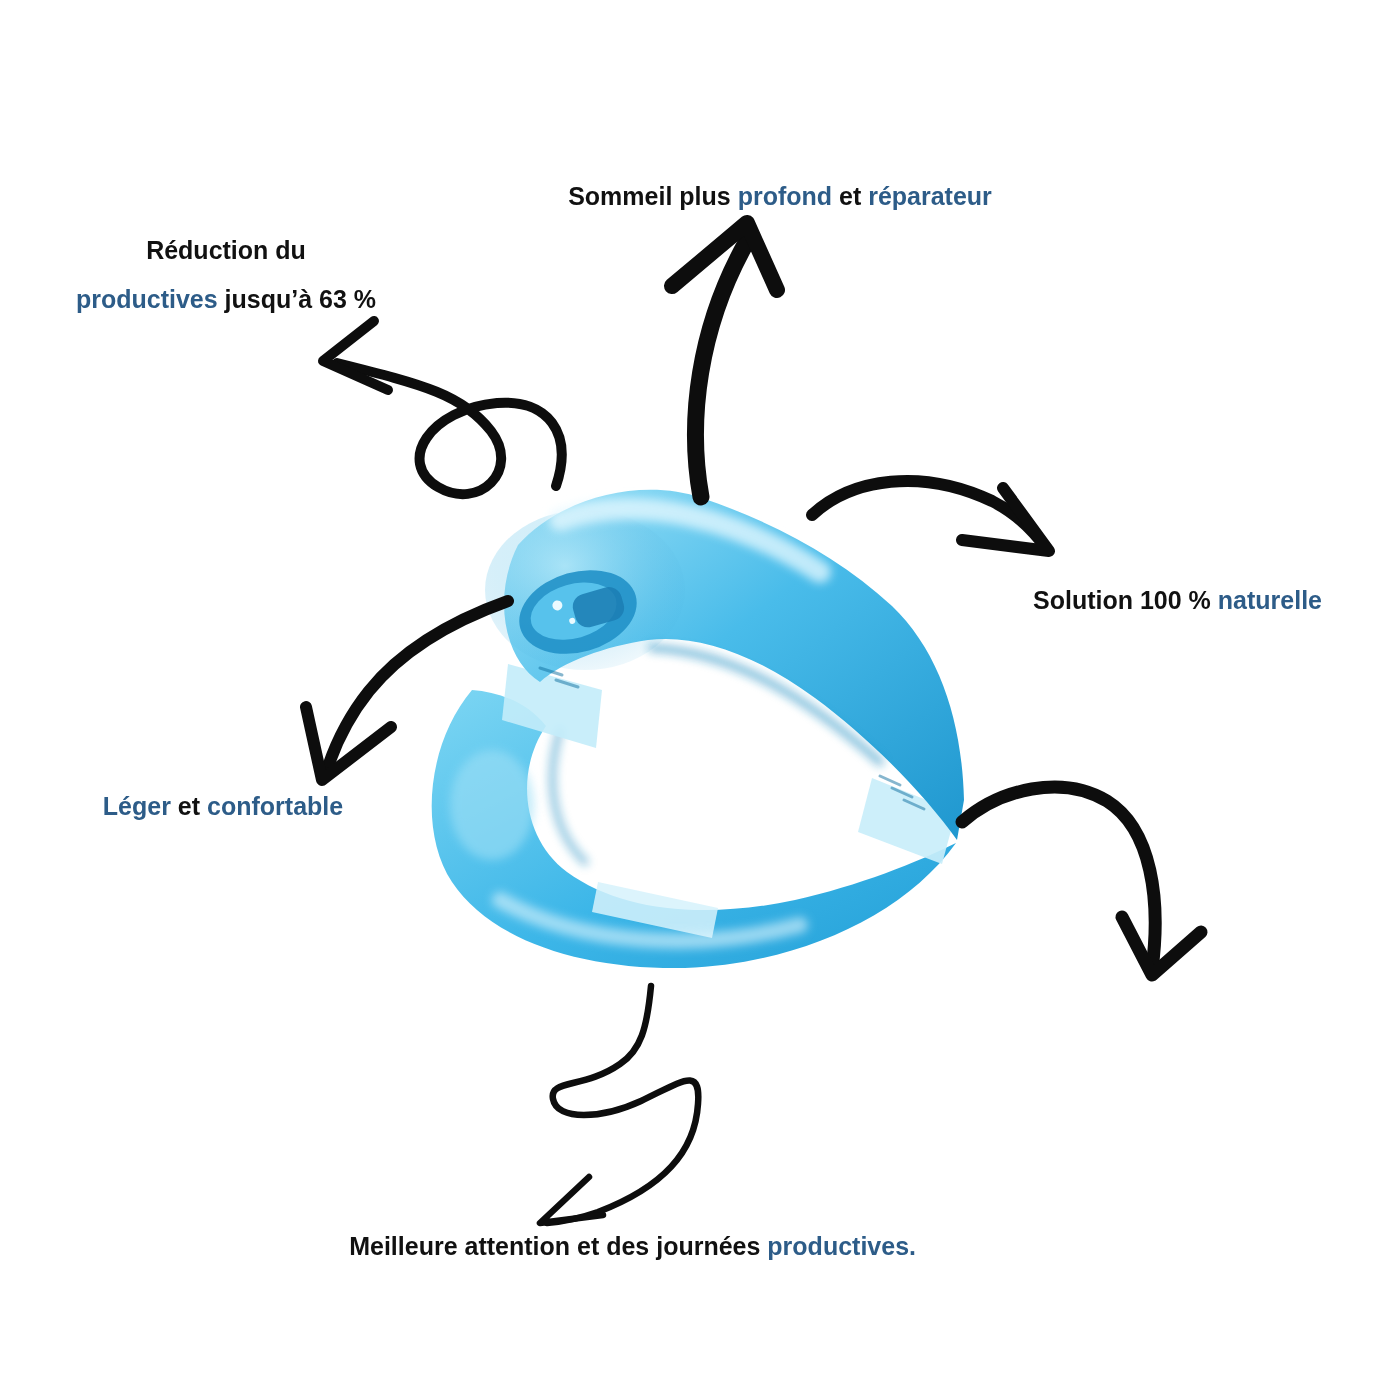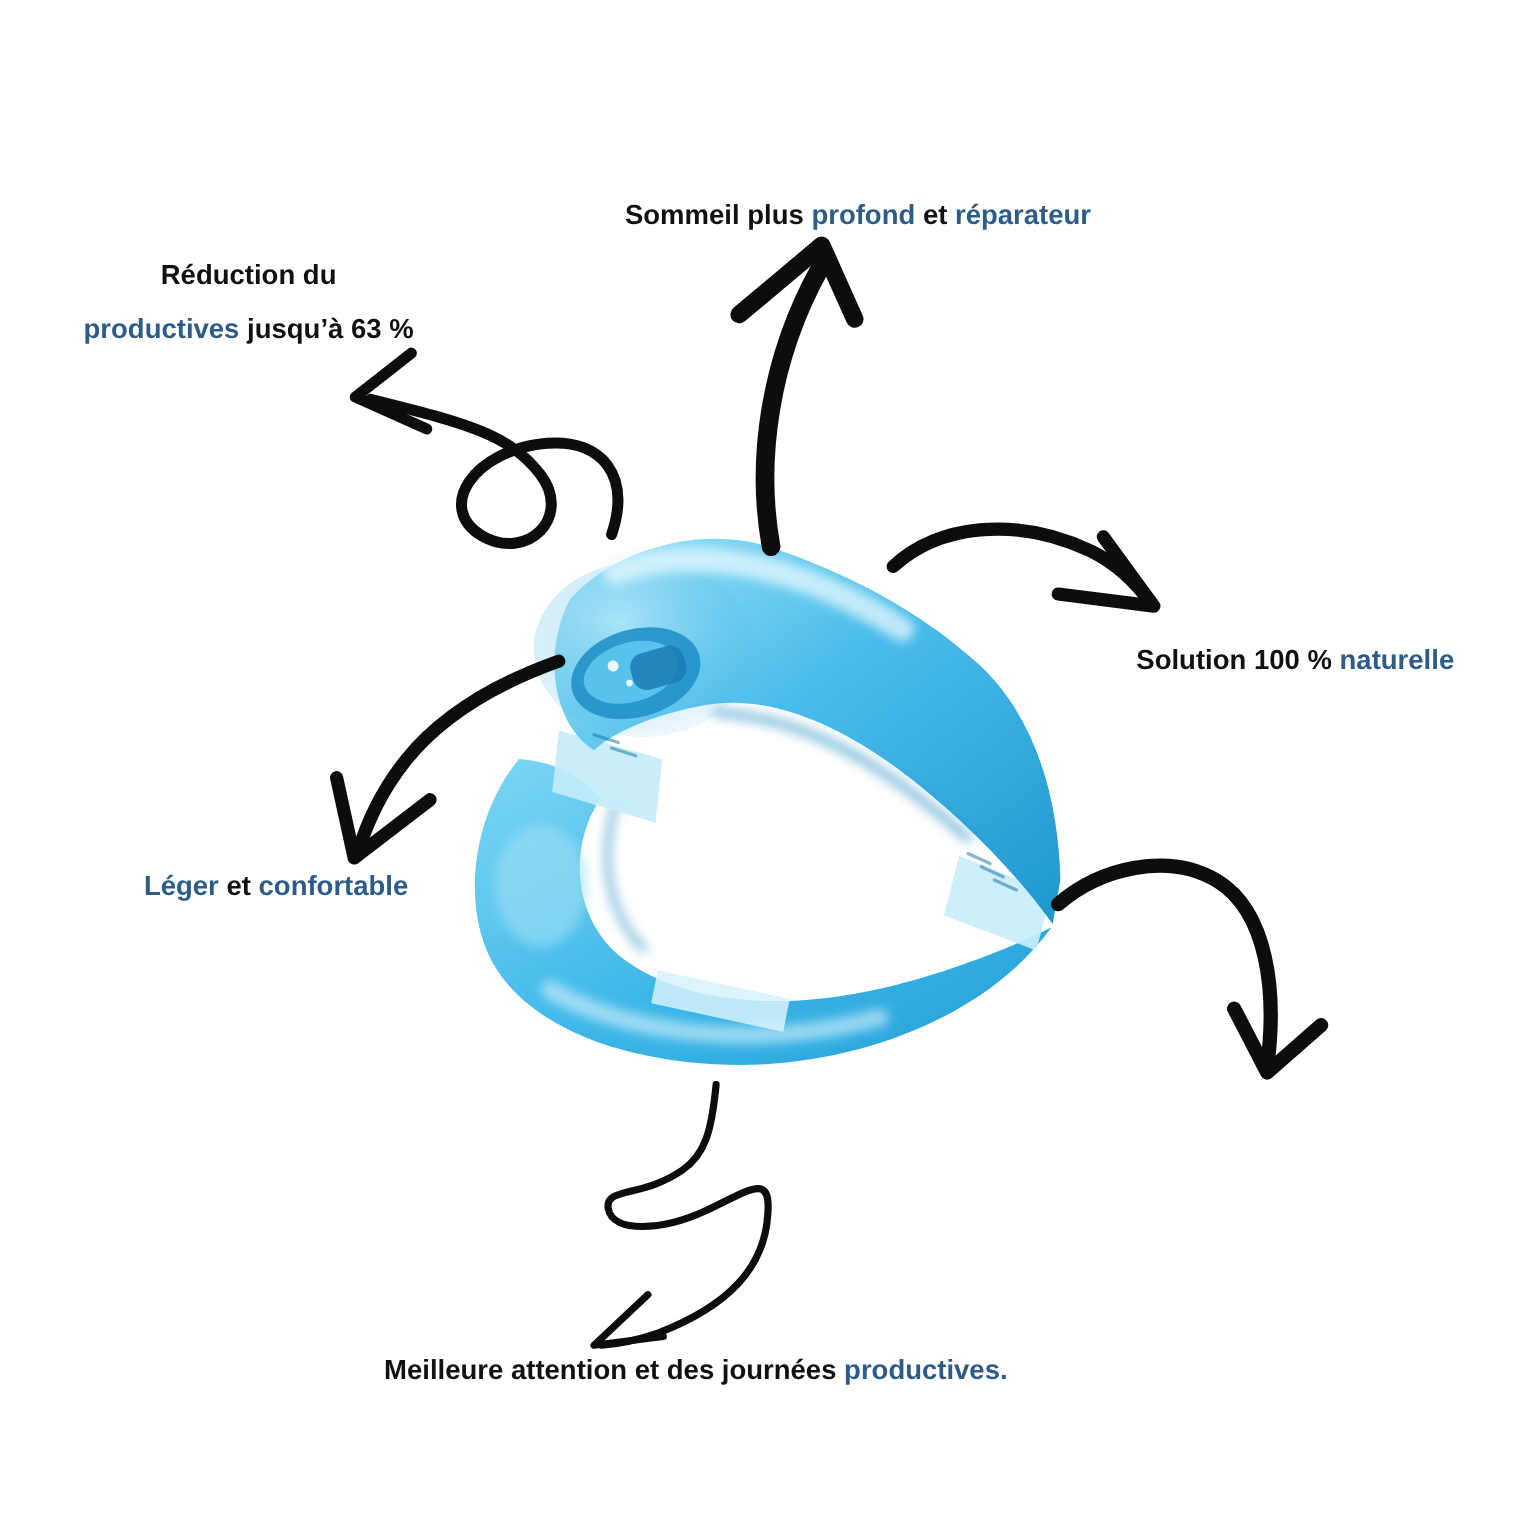--- a/index.html
+++ b/index.html
@@ -6,21 +6,21 @@
   .canvas{
     position:relative;width:1400px;height:1400px;background:#ffffff;overflow:hidden;
     font-family:"Liberation Sans","DejaVu Sans",sans-serif;font-weight:700;
   }
   svg.layer{position:absolute;left:0;top:0;width:1400px;height:1400px;}
   .label{position:absolute;font-size:25px;line-height:49px;color:#111111;text-align:center;}
   .label .b{color:#2d5c88;}
   .lbl-sleep   {left:380px; top:172px;  width:800px;}
   .lbl-snoring {left:0px;   top:226px;  width:452px;}
   .lbl-natural {left:955px; top:566px;  width:445px;margin-top:10px;}
-  .lbl-comfort {left:0px;   top:782px;  width:414px;padding-left:44px;}
+  .lbl-comfort {left:16px;   top:782px;  width:414px;}
   .lbl-partner {left:730px; top:1006px; width:660px; line-height:51px;}
   .lbl-focus   {left:16px;  top:1222px; width:900px; text-align:right;}
 </style>
 </head>
 <body>
 
 <div class="canvas">
 
   <svg class="layer" viewBox="0 0 1400 1400" aria-hidden="true">
     <defs>

